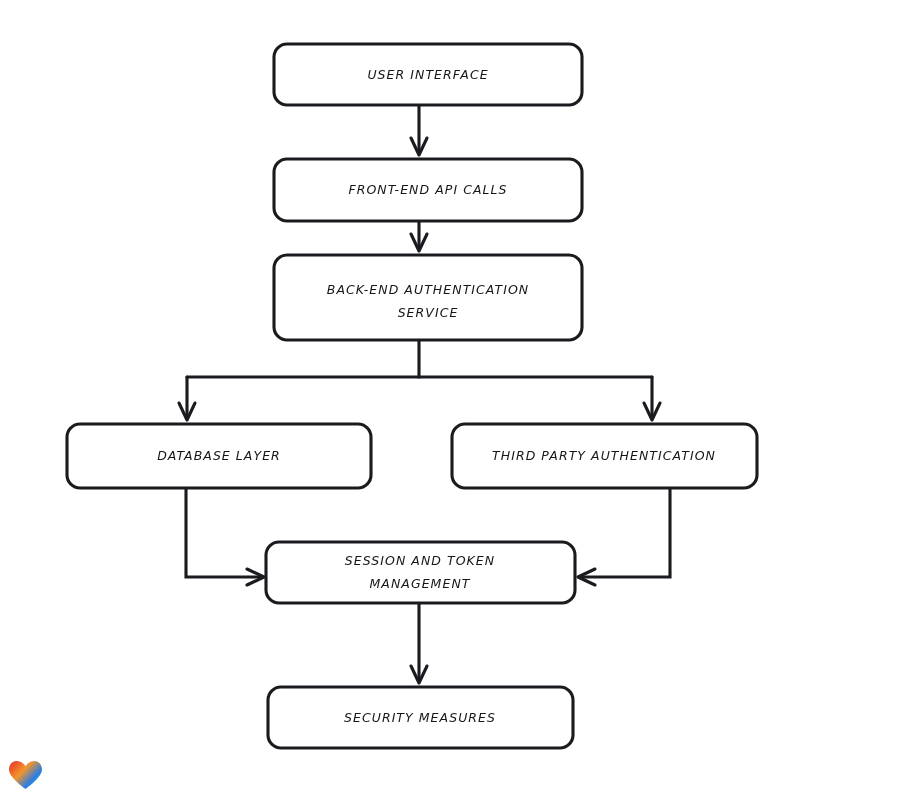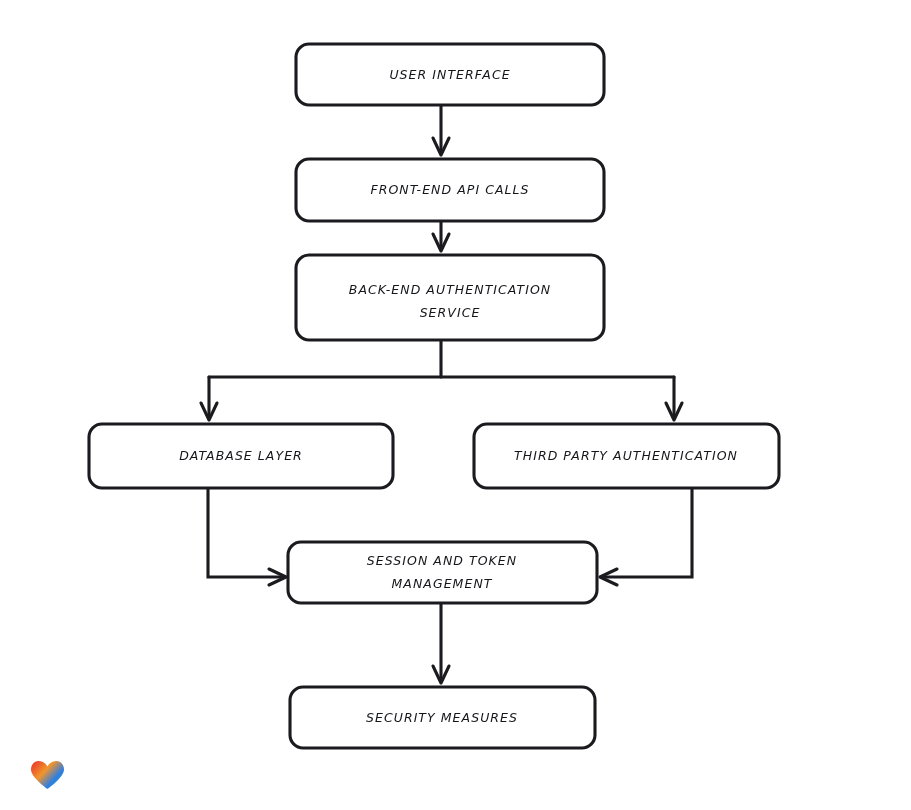--- a/index.html
+++ b/index.html
@@ -13,21 +13,20 @@
     position: relative;
     overflow: hidden;
     font-family: "DejaVu Sans", sans-serif;
   }
   #diagram-root {
     position: absolute;
     left: 0;
     top: 0;
     width: 824px;
     height: 810px;
-    margin-left: 22px;
   }
   svg.flow {
     position: absolute;
     left: 0;
     top: 0;
     width: 911px;
     height: 810px;
   }
   .node-box {
     fill: #ffffff;

